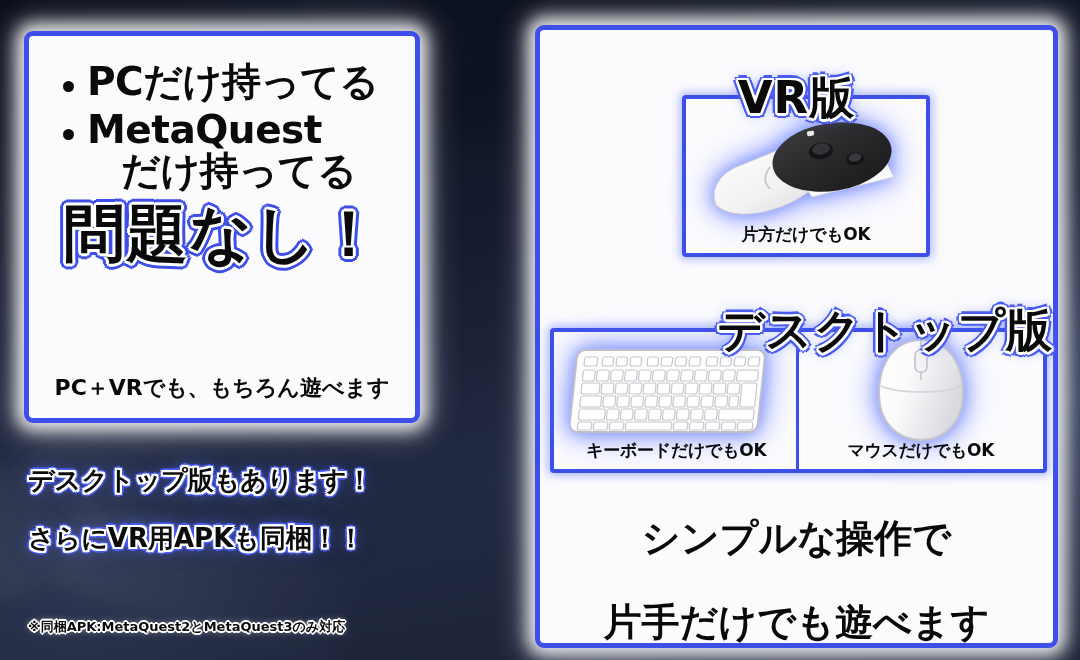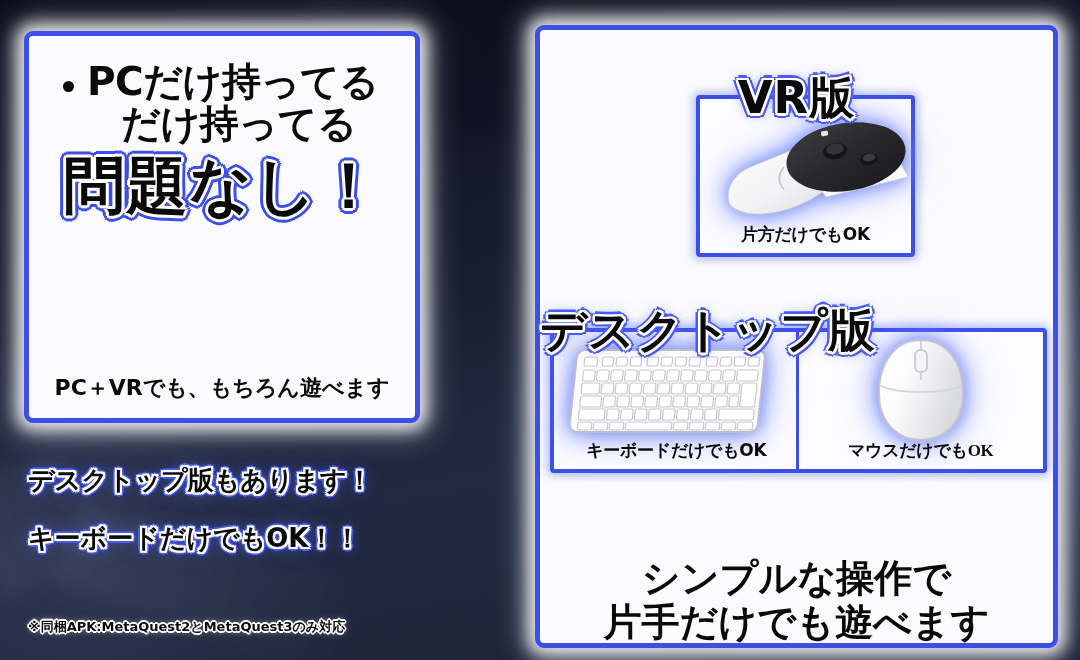--- a/index.html
+++ b/index.html
@@ -88,44 +88,44 @@
       1.6px 0 0 #fff,-1.6px 0 0 #fff,0 1.6px 0 #fff,0 -1.6px 0 #fff,
       1.2px 1.2px 0 #fff,-1.2px 1.2px 0 #fff,1.2px -1.2px 0 #fff,-1.2px -1.2px 0 #fff,
       0 0 7px rgba(255,255,255,.8);
   }
 
   
   .subbox{
     position:absolute;background:#fcfcfe;border:4px solid #3d4fe8;border-radius:4px;
     box-shadow:0 0 9px 3px rgba(120,140,255,.55);box-sizing:border-box;
   }
-  #vr-box{left:156px;top:65px;width:219px;height:162px;}
+  #vr-box{left:142px;top:65px;width:248px;height:162px;}
   #desk-box{left:10px;top:298px;width:497px;height:145px;}
   .desk-half{position:absolute;top:0;bottom:0;width:50%;}
-  .desk-half.right{right:0;border-left:3px solid #3d4fe8;font-family:Liberation Serif, serif;}
+  .desk-half.right{right:0;border-left:3px solid #3d4fe8;}
   .caption{
     position:absolute;left:0;right:0;bottom:7px;text-align:center;
     font-weight:700;font-size:17px;color:#0a0a0a;letter-spacing:-0.3px;
   }
   .section-title{
     position:absolute;font-weight:900;color:#0a0a0a;letter-spacing:1px;white-space:nowrap;
     text-shadow:
       2.5px 0 0 #fff,-2.5px 0 0 #fff,0 2.5px 0 #fff,0 -2.5px 0 #fff,
       2px 2px 0 #fff,-2px 2px 0 #fff,2px -2px 0 #fff,-2px -2px 0 #fff,
       5px 0 0 #4a5cf0,-5px 0 0 #4a5cf0,0 5px 0 #4a5cf0,0 -5px 0 #4a5cf0,
       3.5px 3.5px 0 #4a5cf0,-3.5px 3.5px 0 #4a5cf0,3.5px -3.5px 0 #4a5cf0,-3.5px -3.5px 0 #4a5cf0,
       0 0 13px rgba(90,110,255,.9);
   }
   #vr-title{left:0;right:0;top:38px;text-align:center;font-size:45px;}
-  #desk-title{left:0;right:0;top:270px;text-align:left;font-size:46px;}
+  #desk-title{left:12px;right:0;top:270px;text-align:right;font-size:46px;}
   .bottom-msg{
     position:absolute;left:0;right:0;text-align:center;
     font-weight:900;font-size:38px;color:#090909;letter-spacing:0px;
   }
-  #bottom-msg-1{top:483px;margin-top:40px;}
+  #bottom-msg-1{top:483px;}
   #bottom-msg-2{top:567px;}
 
   
   .glowwrap{position:absolute;filter:drop-shadow(0 0 9px rgba(110,130,255,.95)) drop-shadow(0 0 17px rgba(110,130,255,.55));}
   #vr-art{left:22px;top:14px;width:205px;height:110px;}
   #kb-art{left:16px;top:14px;width:205px;height:94px;}
   #mouse-art{left:72px;top:6px;width:100px;height:106px;}
 </style>
 </head>
 <body>
@@ -137,28 +137,32 @@
   <div class="bgstreak s3"></div>
   <div class="bgstreak s4"></div>
   <div class="bgstreak s5"></div>
 
   <div class="panel" id="panel-left">
     <ul class="bullets">
       <li>
         <span class="dot"></span>
         <span class="txt">PCだけ持ってる</span>
       </li>
+      <li>
+        <span class="dot"></span>
+        <span class="txt">MetaQuest</span>
+      </li>
     </ul>
     <div class="subline">だけ持ってる</div>
     <div class="headline-big">問題なし！</div>
     <div class="footnote-in">PC＋VRでも、もちろん遊べます</div>
   </div>
 
   <div class="outside" id="outside-line1">デスクトップ版もあります！</div>
-  <div class="outside" id="outside-line2">キーボードだけでもOK！！</div>
+  <div class="outside" id="outside-line2">さらにVR用APKも同梱！！</div>
   <div id="fineprint">※同梱APK:MetaQuest2とMetaQuest3のみ対応</div>
 
   <div class="panel" id="panel-right">
 
     <div class="subbox" id="vr-box">
       <div class="glowwrap" id="vr-art">
         <svg viewBox="0 0 205 110" width="205" height="110" aria-hidden="true">
           <defs>
             <linearGradient id="gripG" x1="0" y1="0" x2="1" y2="1">
               <stop offset="0%" stop-color="#ffffff"></stop>

